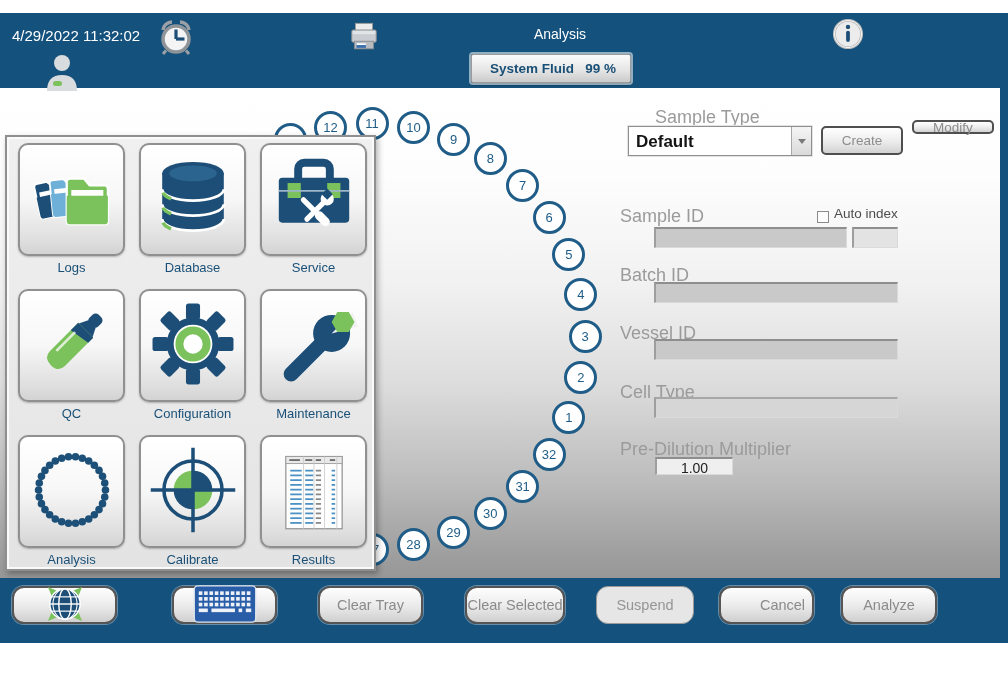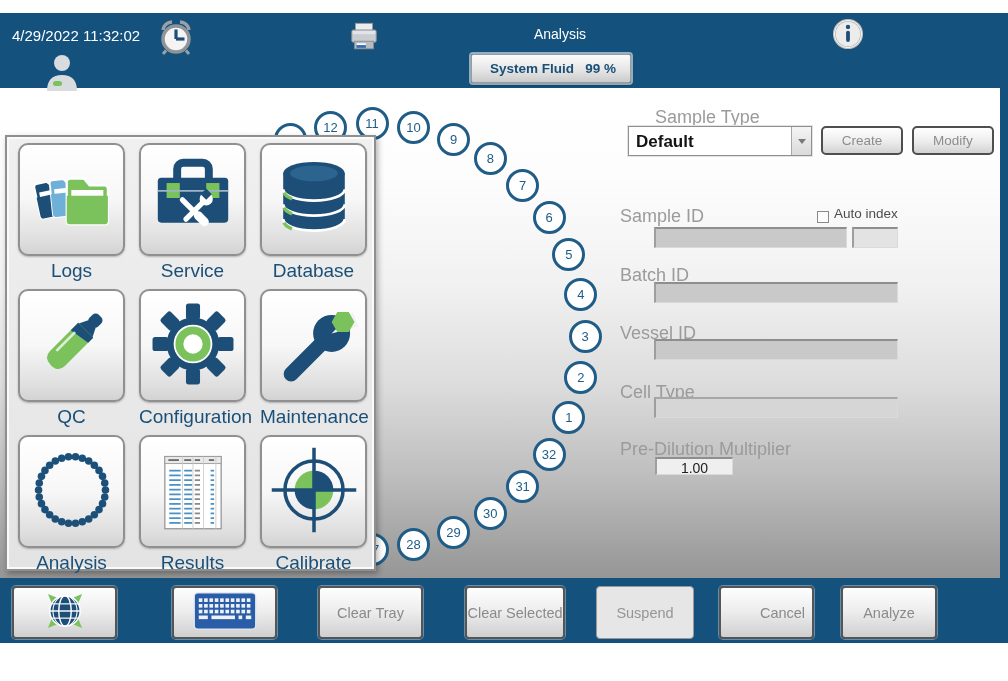--- a/index.html
+++ b/index.html
@@ -33,21 +33,21 @@
     background:linear-gradient(#f0f0f0,#e3e3e3);border:2px solid #8f8f8f;
     box-shadow:inset 0 0 0 2px #fafafa,2px 3px 6px rgba(0,0,0,.3);
     display:grid;grid-template-columns:repeat(3,107px);column-gap:14px;grid-auto-rows:146px;
     padding:6px 0 0 11px;}
   .tile-wrap{width:107px;}
   .tile{width:107px;height:113px;box-sizing:border-box;border:2px solid #909090;border-radius:10px;
     background:linear-gradient(180deg,#ffffff,#f7f7f7 50%,#dedede 88%,#d3d3d3);
     box-shadow:inset 0 2px 0 rgba(255,255,255,.9),0 1px 2px rgba(0,0,0,.25);
     display:flex;align-items:center;justify-content:center;cursor:pointer;}
   .tile svg{width:88px;height:88px;}
-  .tile-label{width:107px;text-align:center;color:#1a5077;font-size:19px;margin-top:4px;}
+  .tile-label{width:107px;text-align:center;color:#1a5077;font-size:13px;margin-top:4px;}
 
   
   .slabel{position:absolute;color:#9b9b9b;font-size:18px;z-index:1;}
   .dropdown{position:absolute;left:628px;top:126px;width:184px;height:30px;box-sizing:border-box;z-index:1;
     background:#fff;border:1px solid #8f8f8f;box-shadow:0 0 0 1px #e3e3e3;display:flex;}
   .dd-text{flex:1;font-size:17px;font-weight:bold;color:#141414;padding:5px 0 0 7px;white-space:nowrap;overflow:hidden;}
   .dd-btn{width:19px;background:linear-gradient(#f5f5f5,#dadada);border-left:1px solid #a8a8a8;
     display:flex;align-items:center;justify-content:center;cursor:pointer;}
   .dd-arrow{width:0;height:0;border-left:4px solid transparent;border-right:4px solid transparent;border-top:5px solid #7a7a7a;}
   .btn3d{position:absolute;box-sizing:border-box;border:2px solid #4f4f4f;border-radius:5px;z-index:1;
@@ -61,21 +61,21 @@
   .f-sample{left:654px;top:227px;width:193px;height:21px;}
   .f-index{left:852px;top:227px;width:46px;height:21px;background:#e3e3e3;}
   .f-batch{left:654px;top:282px;width:244px;height:21px;}
   .f-vessel{left:654px;top:339px;width:244px;height:21px;}
   .f-cell{left:654px;top:397px;width:244px;height:21px;background:#d6d6d6;border-top-color:#a7a7a7;}
   .f-predil{left:655px;top:457px;width:78px;height:18px;background:#efefef;color:#222;font-size:14px;
     text-align:center;line-height:18px;}
 
   
   .bottombar{position:absolute;left:0;top:578px;width:1008px;height:65px;background:#14517c;z-index:3;}
-  .fbtn{position:absolute;top:8px;height:53px;box-sizing:border-box;border:2px solid #555;border-radius:4px;
+  .fbtn{position:absolute;top:8px;height:38px;box-sizing:border-box;border:2px solid #555;border-radius:12px;
     background:linear-gradient(#fefefe,#ececec 50%,#cfcfcf);color:#8a8a8a;font-size:14.5px;
     display:flex;align-items:center;justify-content:center;cursor:pointer;
     box-shadow:0 0 0 1px rgba(255,255,255,.35),inset 0 1px 0 #fff;font-family:"Liberation Sans",sans-serif;}
   .fbtn.disabled{background:#e6e6e6;border:1px solid #9a9a9a;color:#959595;box-shadow:none;cursor:default;}
 </style>
 </head>
 <body>
 
 <div class="screen">
 
@@ -173,49 +173,49 @@
      <rect x="4" y="13" width="28" height="26" fill="#fdfdfd"></rect>
      <path d="M0 18 H36 V40 Q36 43 33 43 H3 Q0 43 0 40 Z" fill="#7cc25c"></path>
    </g>
             </svg></span>
         </div>
         <div class="tile-label">Logs</div>
       </div>
     <div class="tile-wrap">
         <div class="tile">
           <span><svg viewBox="0 0 100 100">
+      <path d="M15 22 V74 A35 13 0 0 0 85 74 V22 Z" fill="#1d4e77"></path>
+      <ellipse cx="50" cy="22" rx="35" ry="13" fill="#1d4e77"></ellipse>
+      <ellipse cx="50" cy="22" rx="27" ry="9" fill="#2c6490"></ellipse>
+      <path d="M15 40 A35 13 0 0 0 85 40" fill="none" stroke="#fff" stroke-width="3"></path>
+      <path d="M15 57 A35 13 0 0 0 85 57" fill="none" stroke="#fff" stroke-width="3"></path>
+      <path d="M15 74 A35 13 0 0 0 85 74" fill="none" stroke="#fff" stroke-width="3"></path>
+      <path d="M16 44 A35 13 0 0 0 25 51" stroke="#7cc25c" stroke-width="4" fill="none"></path>
+      <path d="M16 61 A35 13 0 0 0 25 68" stroke="#7cc25c" stroke-width="4" fill="none"></path>
+      <path d="M16 78 A35 13 0 0 0 25 85" stroke="#7cc25c" stroke-width="4" fill="none"></path>
+            </svg></span>
+        </div>
+        <div class="tile-label">Database</div>
+      </div>
+    <div class="tile-wrap">
+        <div class="tile">
+          <span><svg viewBox="0 0 100 100">
       <rect x="32" y="10" width="36" height="28" rx="7" fill="none" stroke="#1d4e77" stroke-width="9"></rect>
       <rect x="10" y="27" width="80" height="51" rx="4" fill="#1d4e77"></rect>
       <rect x="20" y="33" width="15" height="17" fill="#7cc25c"></rect>
       <rect x="65" y="33" width="15" height="17" fill="#7cc25c"></rect>
       <line x1="10" y1="42" x2="90" y2="42" stroke="#9db6c6" stroke-width="2"></line>
       <line x1="38" y1="52" x2="58" y2="72" stroke="#fff" stroke-width="6" stroke-linecap="round"></line>
       <line x1="56" y1="70" x2="63" y2="77" stroke="#fff" stroke-width="10" stroke-linecap="round"></line>
       <line x1="62" y1="54" x2="42" y2="74" stroke="#fff" stroke-width="6" stroke-linecap="round"></line>
       <circle cx="65" cy="51" r="7.5" fill="#fff"></circle>
       <rect x="61" y="41" width="9" height="9" fill="#1d4e77" transform="rotate(45 65 45)"></rect>
             </svg></span>
         </div>
         <div class="tile-label">Service</div>
-      </div>
-    <div class="tile-wrap">
-        <div class="tile">
-          <span><svg viewBox="0 0 100 100">
-      <path d="M15 22 V74 A35 13 0 0 0 85 74 V22 Z" fill="#1d4e77"></path>
-      <ellipse cx="50" cy="22" rx="35" ry="13" fill="#1d4e77"></ellipse>
-      <ellipse cx="50" cy="22" rx="27" ry="9" fill="#2c6490"></ellipse>
-      <path d="M15 40 A35 13 0 0 0 85 40" fill="none" stroke="#fff" stroke-width="3"></path>
-      <path d="M15 57 A35 13 0 0 0 85 57" fill="none" stroke="#fff" stroke-width="3"></path>
-      <path d="M15 74 A35 13 0 0 0 85 74" fill="none" stroke="#fff" stroke-width="3"></path>
-      <path d="M16 44 A35 13 0 0 0 25 51" stroke="#7cc25c" stroke-width="4" fill="none"></path>
-      <path d="M16 61 A35 13 0 0 0 25 68" stroke="#7cc25c" stroke-width="4" fill="none"></path>
-      <path d="M16 78 A35 13 0 0 0 25 85" stroke="#7cc25c" stroke-width="4" fill="none"></path>
-            </svg></span>
-        </div>
-        <div class="tile-label">Database</div>
       </div>
     <div class="tile-wrap">
         <div class="tile">
           <span><svg viewBox="0 0 100 100">
               <g transform="rotate(45 50 50)">
       <rect x="43" y="5" width="14" height="15" rx="5" fill="#1d4e77"></rect>
       <path d="M44 18 L56 18 L61 28 L39 28 Z" fill="#1d4e77"></path>
       <path d="M38 28 h24 v45 q0 11 -12 11 q-12 0 -12 -11 Z" fill="#7cc25c"></path>
       <path d="M38 28 h24 v8 l-24 4 Z" fill="#1d4e77"></path>
       <path d="M43 38 v30" stroke="#fff" stroke-width="3" opacity=".75"></path>
@@ -282,20 +282,34 @@
               <circle cx="54.0" cy="12.2" r="4.3" fill="#1d5078"></circle>
               <circle cx="61.7" cy="13.9" r="4.3" fill="#1d5078"></circle>
               <circle cx="69.0" cy="17.1" r="4.3" fill="#1d5078"></circle>
               <circle cx="75.4" cy="21.8" r="4.3" fill="#1d5078"></circle>
               <circle cx="80.7" cy="27.7" r="4.3" fill="#1d5078"></circle>
               <circle cx="84.7" cy="34.5" r="4.3" fill="#1d5078"></circle>
               <circle cx="87.2" cy="42.1" r="4.3" fill="#1d5078"></circle>
             </svg></span>
         </div>
         <div class="tile-label">Analysis</div>
+      </div>
+    <div class="tile-wrap">
+        <div class="tile">
+          <span><svg viewBox="0 0 100 100">
+      <path d="M50 50 L28 50 A22 22 0 0 1 50 28 Z" fill="#7cc25c"></path>
+      <path d="M50 50 L50 28 A22 22 0 0 1 72 50 Z" fill="#1d4e77"></path>
+      <path d="M50 50 L50 72 A22 22 0 0 1 28 50 Z" fill="#1d4e77"></path>
+      <path d="M50 50 L72 50 A22 22 0 0 1 50 72 Z" fill="#7cc25c"></path>
+      <line x1="50" y1="2" x2="50" y2="98" stroke="#1d4e77" stroke-width="4"></line>
+      <line x1="2" y1="50" x2="98" y2="50" stroke="#1d4e77" stroke-width="4"></line>
+      <circle cx="50" cy="50" r="33" fill="none" stroke="#1d4e77" stroke-width="4"></circle>
+            </svg></span>
+        </div>
+        <div class="tile-label">Calibrate</div>
       </div>
     <div class="tile-wrap">
         <div class="tile">
           <span><svg viewBox="0 0 100 100">
       <rect x="18" y="12" width="64" height="82" fill="#fff" stroke="#999" stroke-width="1.5"></rect>
       <rect x="18" y="12" width="64" height="8" fill="#e9e9e9" stroke="#999" stroke-width="1"></rect>
       <rect x="22" y="15" width="12" height="2" fill="#666"></rect>
               <rect x="40" y="15" width="8" height="2" fill="#666"></rect>
       <rect x="52" y="15" width="6" height="2" fill="#666"></rect>
               <rect x="68" y="15" width="6" height="2" fill="#666"></rect>
@@ -348,45 +362,31 @@
               <rect x="52" y="81" width="6" height="2" fill="#888"></rect>
               <rect x="70" y="81" width="4" height="2" fill="#4a90c4"></rect>
               <rect x="23" y="86.4" width="13" height="2" fill="#4a90c4"></rect>
               <rect x="40" y="86.4" width="9" height="2" fill="#4a90c4"></rect>
               <rect x="52" y="86.4" width="6" height="2" fill="#888"></rect>
               <rect x="70" y="86.4" width="4" height="2" fill="#4a90c4"></rect>
             </svg></span>
         </div>
         <div class="tile-label">Results</div>
       </div>
-    <div class="tile-wrap">
-        <div class="tile">
-          <span><svg viewBox="0 0 100 100">
-      <path d="M50 50 L28 50 A22 22 0 0 1 50 28 Z" fill="#7cc25c"></path>
-      <path d="M50 50 L50 28 A22 22 0 0 1 72 50 Z" fill="#1d4e77"></path>
-      <path d="M50 50 L50 72 A22 22 0 0 1 28 50 Z" fill="#1d4e77"></path>
-      <path d="M50 50 L72 50 A22 22 0 0 1 50 72 Z" fill="#7cc25c"></path>
-      <line x1="50" y1="2" x2="50" y2="98" stroke="#1d4e77" stroke-width="4"></line>
-      <line x1="2" y1="50" x2="98" y2="50" stroke="#1d4e77" stroke-width="4"></line>
-      <circle cx="50" cy="50" r="33" fill="none" stroke="#1d4e77" stroke-width="4"></circle>
-            </svg></span>
-        </div>
-        <div class="tile-label">Calibrate</div>
-      </div>
   </div>
 
   <span class="slabel" style="left:655px;top:107px;">Sample Type</span>
   <div class="dropdown">
     <span class="dd-text">Default</span>
     <span class="dd-btn">
         <span class="dd-arrow"></span>
       </span>
   </div>
   <div class="btn3d" style="left:821px;top:126px;width:82px;height:29px;">Create</div>
-  <div class="btn3d" style="left:912px;top:126px;width:82px;height:29px;">Modify</div>
+  <div class="btn3d" style="left:912px;top:120px;width:82px;height:14px;">Modify</div>
 
   <span class="slabel" style="left:620px;top:206px;">Sample ID</span>
   <span class="checkbox"></span>
   <span class="auto-label">Auto index</span>
   <div class="field f-sample"></div>
   <div class="field f-index"></div>
 
   <span class="slabel" style="left:620px;top:265px;">Batch ID</span>
   <div class="field f-batch"></div>
 

